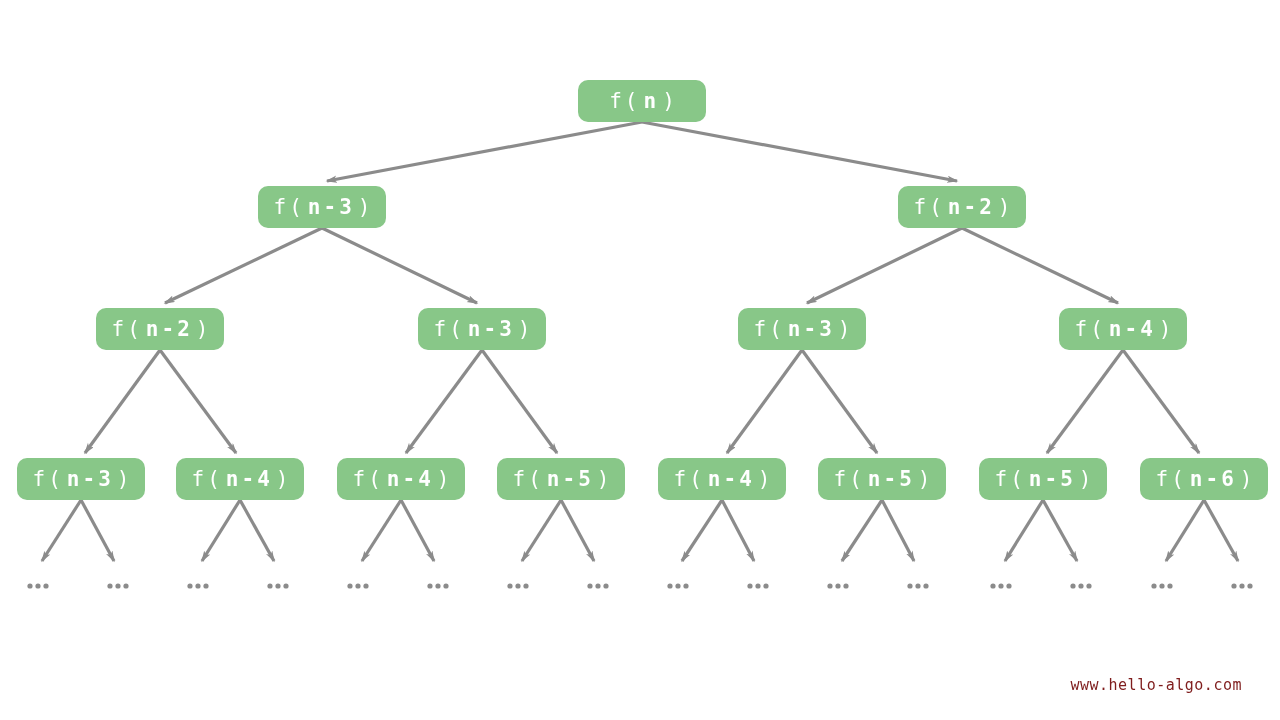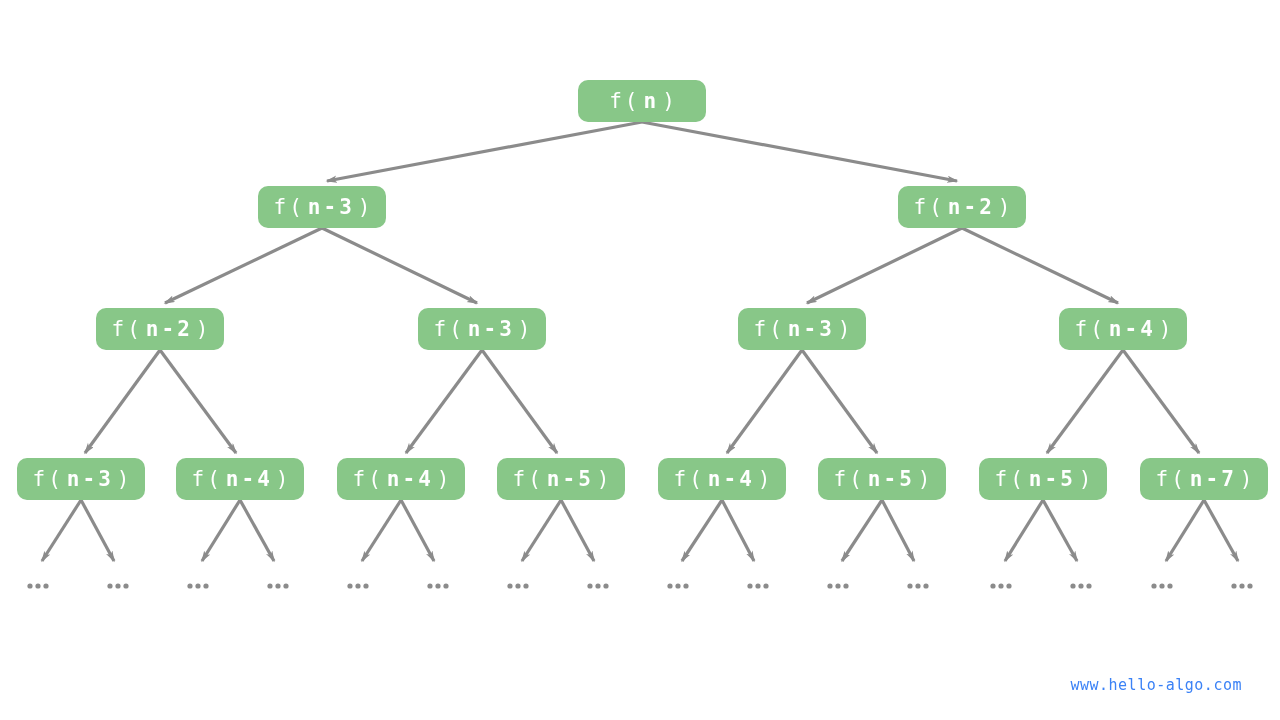--- a/index.html
+++ b/index.html
@@ -237,18 +237,18 @@
         <span class="arg">n-5</span>
         <span class="suffix">)</span>
       </div>
       <div class="node" style="left: 979px; top: 458px; width: 128px; height: 42px; background: rgb(136, 199, 136); color: rgb(255, 255, 255);">
         <span class="prefix">f(</span>
         <span class="arg">n-5</span>
         <span class="suffix">)</span>
       </div>
       <div class="node" style="left: 1140px; top: 458px; width: 128px; height: 42px; background: rgb(136, 199, 136); color: rgb(255, 255, 255);">
         <span class="prefix">f(</span>
-        <span class="arg">n-7</span>
+        <span class="arg">n-6</span>
         <span class="suffix">)</span>
       </div>
     </div>
-  <div class="watermark" style="color: #3b82f6;">www.hello-algo.com</div>
+  <div class="watermark" style="color: #7f1d1d;">www.hello-algo.com</div>
 </div>
 
 </body></html>

